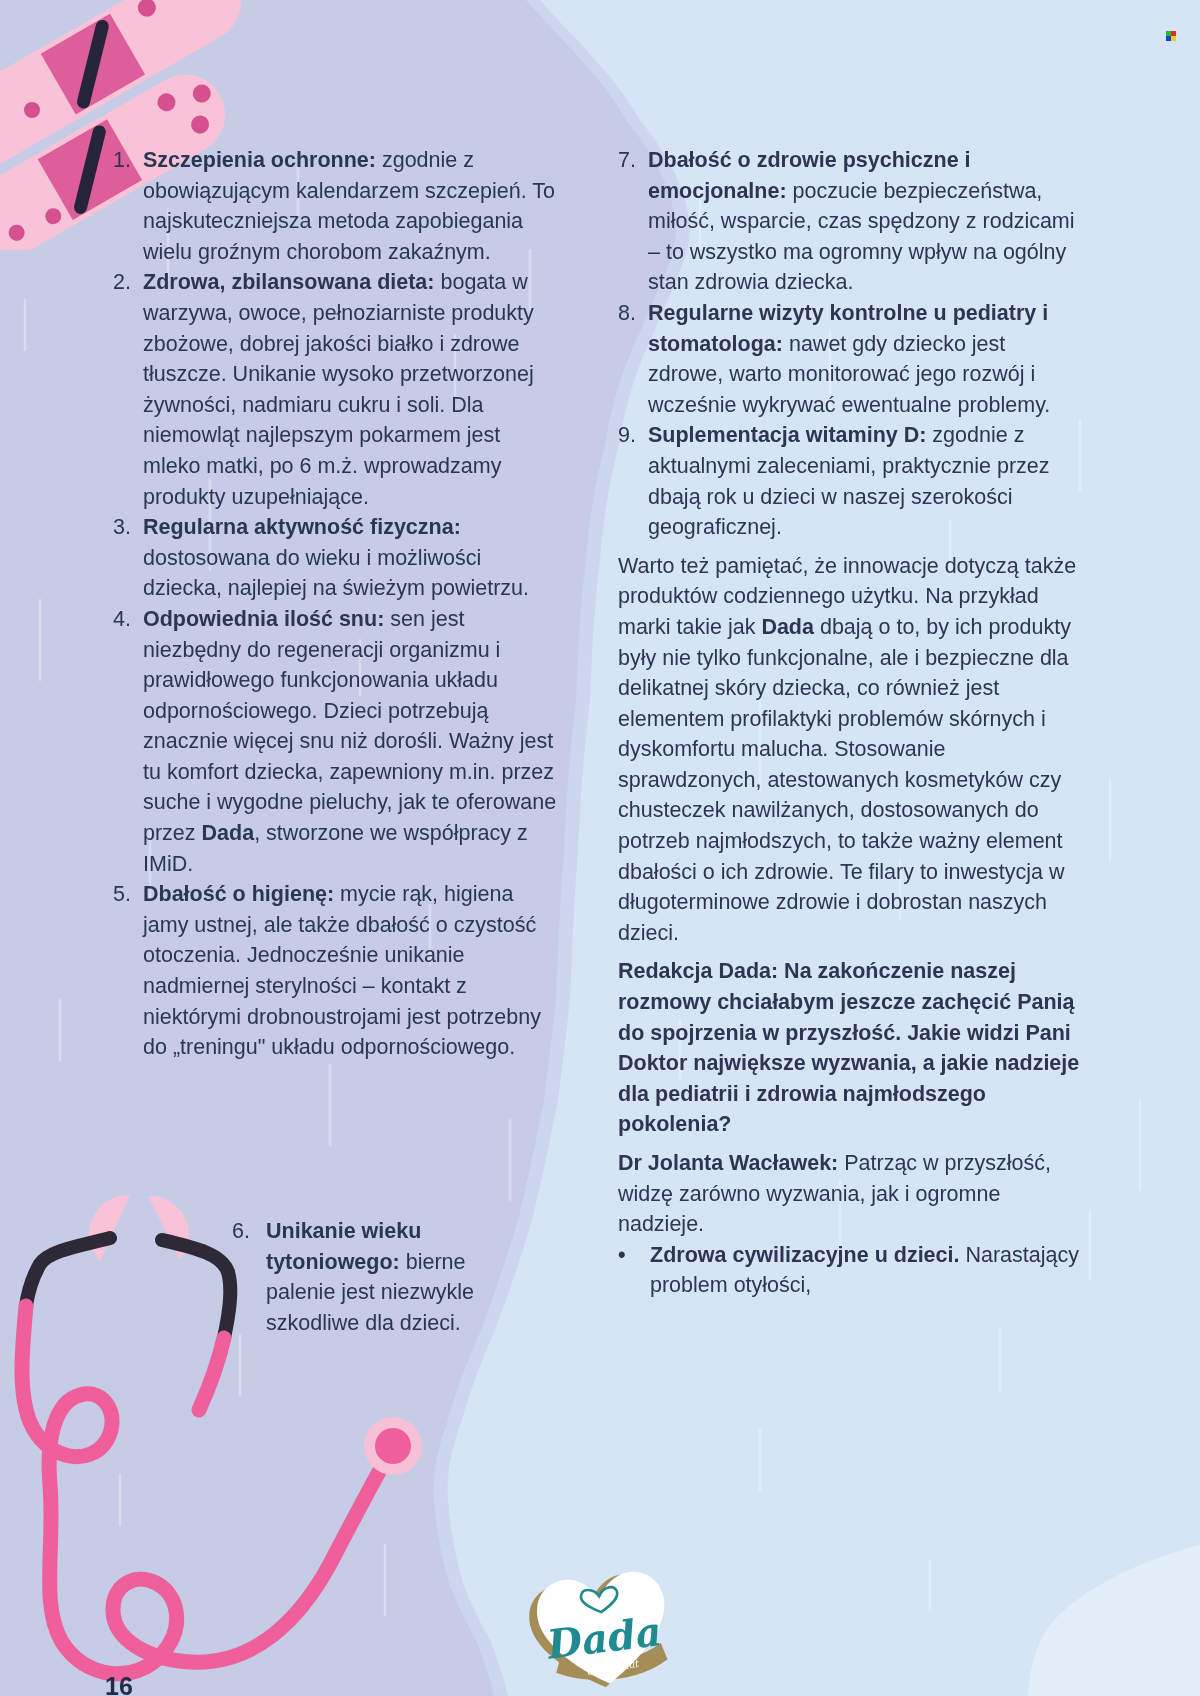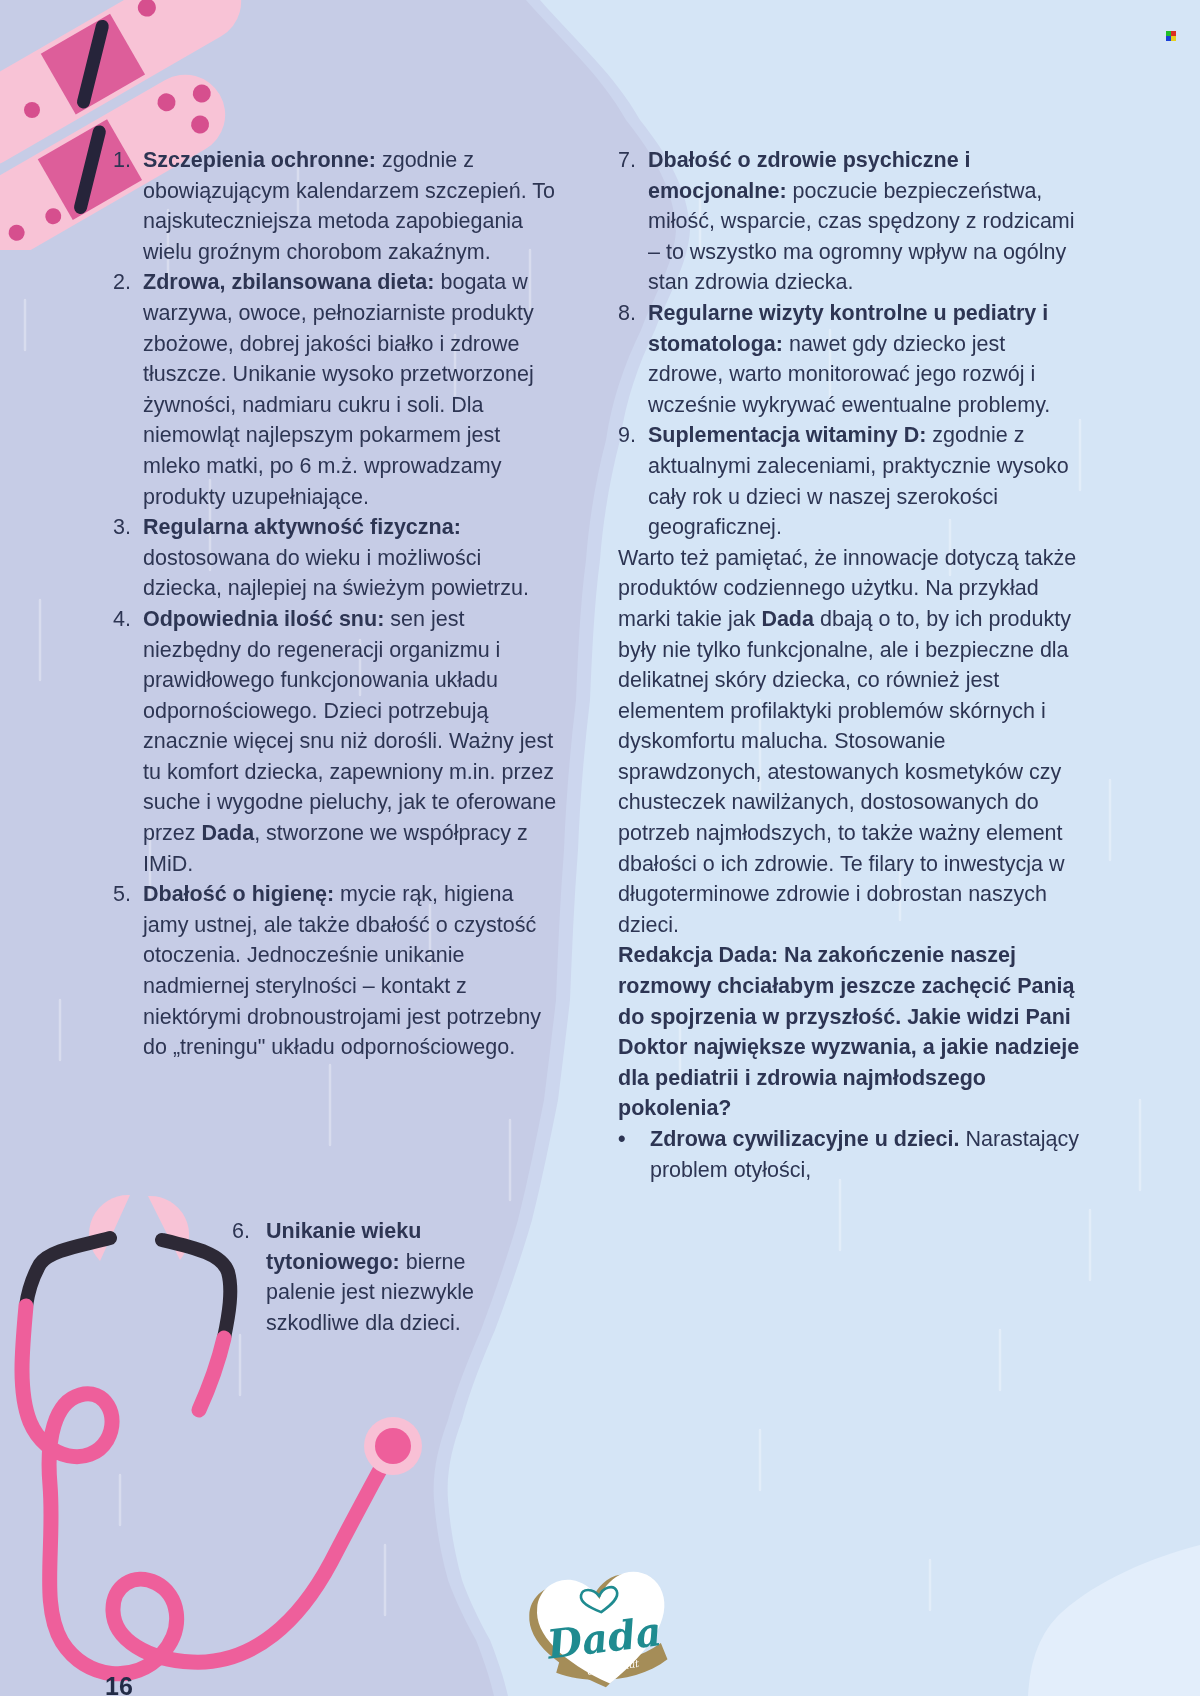--- a/index.html
+++ b/index.html
@@ -14,21 +14,21 @@
   
   .col{position:absolute;font-size:21.5px;line-height:30.6px;color:#2d3553;}
   .b{font-weight:700;}
   .li{display:flex;align-items:flex-start;}
   .li .num{flex:0 0 30px;}
   .li .body{flex:1 1 auto;}
   #left-list{left:113px;top:145px;width:448px;}
   #item6-list{left:232px;top:1216px;width:292px;}
   #item6-list .num{flex:0 0 34px;}
   #right-col{left:618px;top:145px;width:462px;}
-  #right-col .para{margin-top:0;}
+  #right-col .para{margin-top:8px;}
   #right-col .para.gap{}
   #challenge-bullets .num{flex:0 0 32px;font-weight:700;}
   #page-number{position:absolute;left:105px;top:1624px;font-size:25px;font-weight:700;color:#232c47;margin-top:48px;}
   
   #corner-icon{position:absolute;left:1166px;top:31px;width:10px;height:10px;display:grid;grid-template-columns:5px 5px;grid-template-rows:5px 5px;}
   #corner-icon .c1{background:#22bd2a;} #corner-icon .c2{background:#dd2f23;}
   #corner-icon .c3{background:#1a3fd8;} #corner-icon .c4{background:#e7cf1e;}
 </style>
 </head>
 <body>
@@ -145,25 +145,26 @@
       <div class="li">
         <span class="num">7.</span>
         <span class="body"><span class="b">Dbałość o zdrowie psychiczne i emocjonalne:</span><span> poczucie bezpieczeństwa, miłość, wsparcie, czas spędzony z rodzicami – to wszystko ma ogromny wpływ na ogólny stan zdrowia dziecka.</span></span>
       </div>
       <div class="li">
         <span class="num">8.</span>
         <span class="body"><span class="b">Regularne wizyty kontrolne u pediatry i stomatologa:</span><span> nawet gdy dziecko jest zdrowe, warto monitorować jego rozwój i wcześnie wykrywać ewentualne problemy.</span></span>
       </div>
       <div class="li">
         <span class="num">9.</span>
-        <span class="body"><span class="b">Suplementacja witaminy D:</span><span> zgodnie z aktualnymi zaleceniami, praktycznie wysoko cały rok u dzieci w naszej szerokości geograficznej.</span></span>
+        <span class="body"><span class="b">Suplementacja witaminy D:</span><span> zgodnie z aktualnymi zaleceniami, praktycznie przez dbają rok u dzieci w naszej szerokości geograficznej.</span></span>
       </div>
     </div>
   <div class="para"><span>Warto też pamiętać, że innowacje dotyczą także produktów codziennego użytku. Na przykład marki takie jak </span><span class="b">Dada</span><span> dbają o to, by ich produkty były nie tylko funkcjonalne, ale i bezpieczne dla delikatnej skóry dziecka, co również jest elementem profilaktyki problemów skórnych i dyskomfortu malucha. Stosowanie sprawdzonych, atestowanych kosmetyków czy chusteczek nawilżanych, dostosowanych do potrzeb najmłodszych, to także ważny element dbałości o ich zdrowie. Te filary to inwestycja w długoterminowe zdrowie i dobrostan naszych dzieci.</span></div>
   <div class="para gap"><span class="b">Redakcja Dada: Na zakończenie naszej rozmowy chciałabym jeszcze zachęcić Panią do spojrzenia w przyszłość. Jakie widzi Pani Doktor największe wyzwania, a jakie nadzieje dla pediatrii i zdrowia najmłodszego pokolenia?</span></div>
+  <div class="para gap"><span class="b">Dr Jolanta Wacławek:</span><span> Patrząc w przyszłość, widzę zarówno wyzwania, jak i ogromne nadzieje.</span></div>
   <div id="challenge-bullets">
       <div class="li">
         <span class="num">•</span>
         <span class="body"><span class="b">Zdrowa cywilizacyjne u dzieci.</span><span> Narastający problem otyłości,</span></span>
       </div>
     </div>
 </div>
 
 <div id="page-number">16</div>
 

